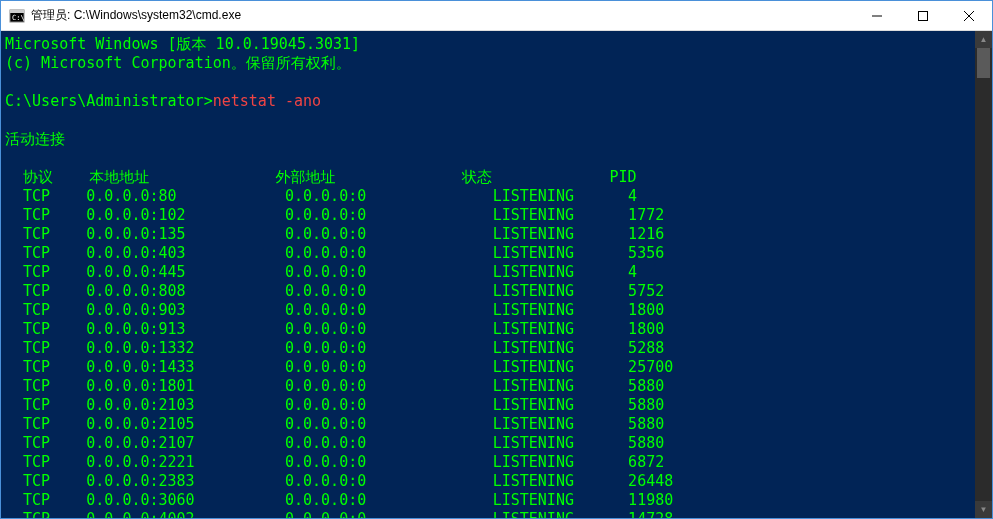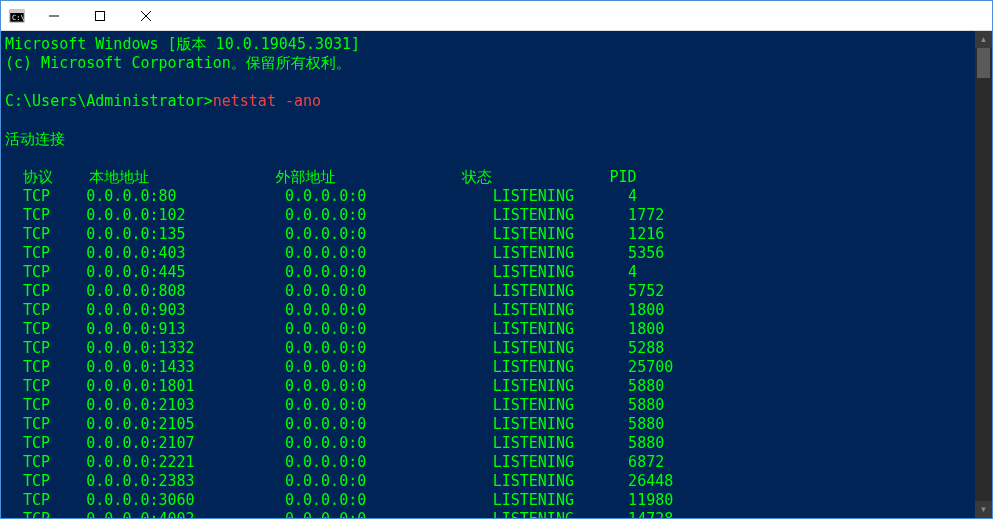--- a/index.html
+++ b/index.html
@@ -110,20 +110,21 @@
 
 <div class="window">
   <div class="titlebar">
     <span class="titlebar-icon">
       <svg width="16" height="16" viewBox="0 0 16 16">
         <rect x="1" y="2" width="14" height="12" fill="#000" stroke="#888" stroke-width="1"></rect>
         <rect x="1" y="2" width="14" height="3" fill="#ccc"></rect>
         <text x="3" y="12" font-size="7" fill="#fff" font-family="monospace">C:\</text>
       </svg>
     </span>
+    <span class="titlebar-text">管理员: C:\Windows\system32\cmd.exe</span>
     <div class="window-controls">
       <div class="win-btn">
         <svg width="10" height="10" viewBox="0 0 10 10">
             <line x1="0" y1="5" x2="10" y2="5" stroke="#000" stroke-width="1"></line>
           </svg>
       </div>
       <div class="win-btn">
         <svg width="10" height="10" viewBox="0 0 10 10">
             <rect x="0.5" y="0.5" width="9" height="9" fill="none" stroke="#000" stroke-width="1"></rect>
           </svg>

